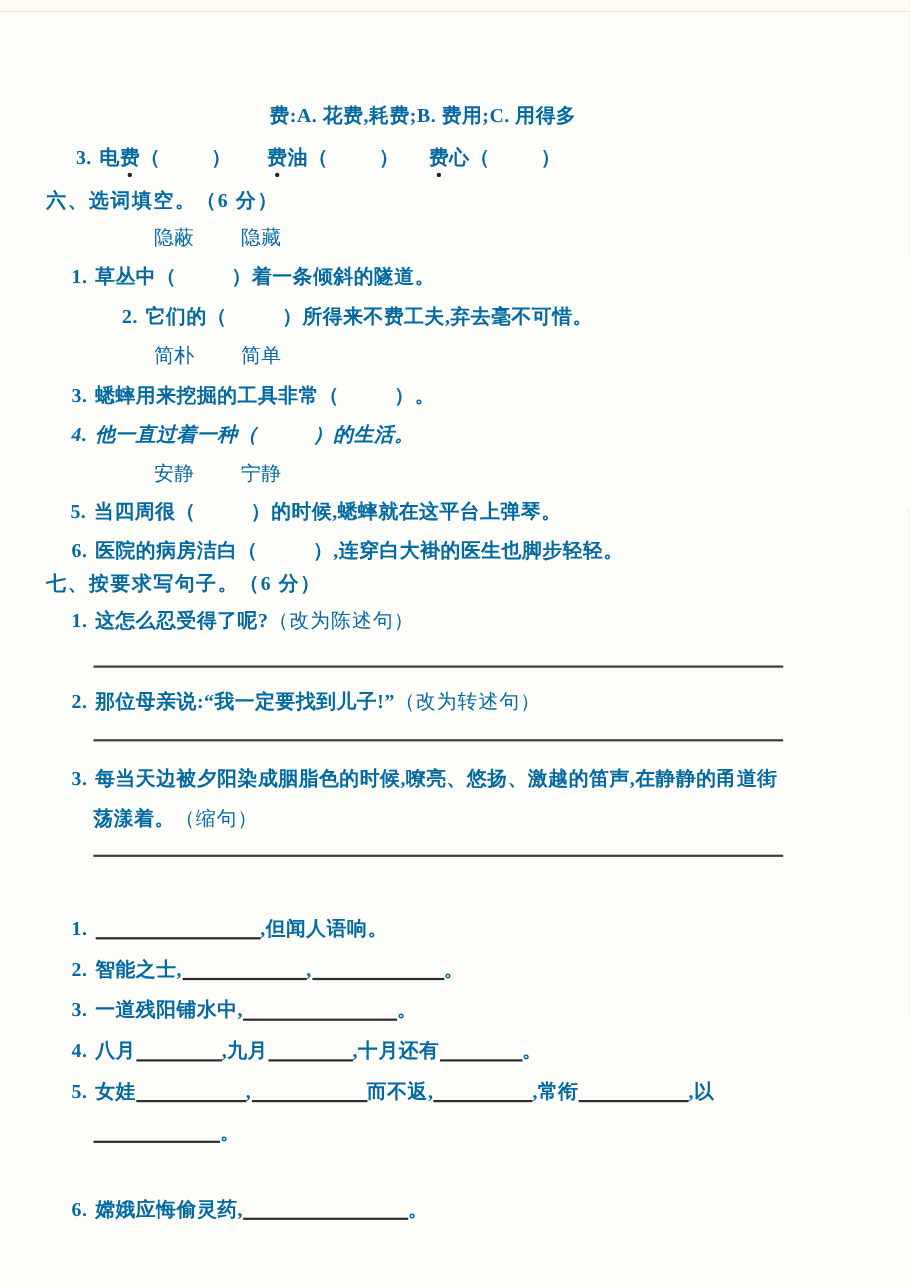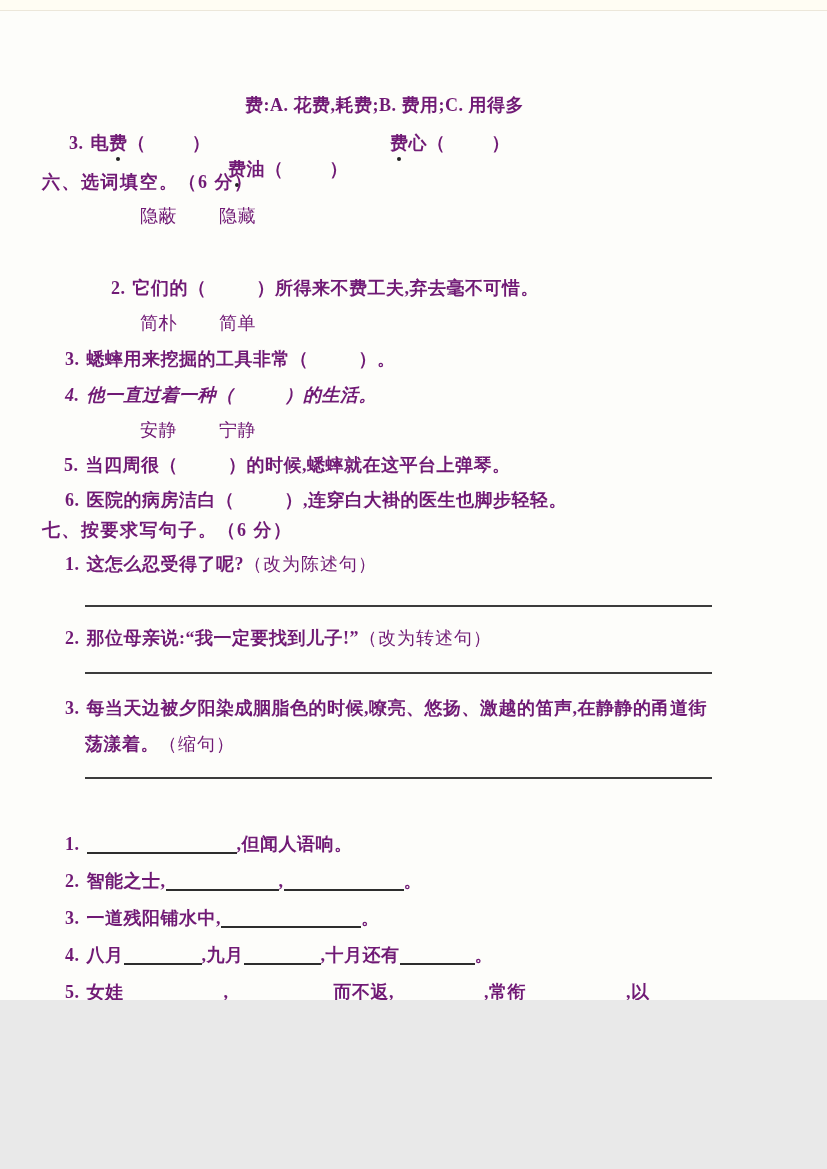--- a/index.html
+++ b/index.html
@@ -1,22 +1,22 @@
 <!DOCTYPE html>
 <html><head>
 <meta charset="utf-8">
 <style>
   html,body{margin:0;padding:0;background:#e9e9e9;}
   .page{
     position:relative;
-    width:827px;height:1000px;
+    width:827px;height:1169px;
     margin:0 auto;
     background:#fdfdfa;
     font-family:"Liberation Serif","DejaVu Serif",serif;
-    color:#701a75;
+    color:#0369a1;
     overflow:hidden;
   }
   .top-edge{
     position:absolute;top:0;left:0;width:827px;height:10px;
     background:#fffdf3;border-bottom:1px solid #ece7da;
   }
   .line{
     position:absolute;
     font-size:18px;line-height:24px;height:24px;
     white-space:nowrap;
@@ -52,36 +52,39 @@
   <div class="top-edge"></div>
 
   <div class="line" style="left:245px;top:93px;">
     <span>费:A. 花费,耗费;B. 费用;C. 用得多</span>
   </div>
 
   <div class="line" style="left:65px;top:131px;width:560px;">
     <span class="fee-word" style="left:4px;">
       <span class="num">3.</span><span>电</span><span class="emph">费</span><span></span><span class="paren">（</span><span class="gap-sm"></span><span class="paren">）</span>
     </span>
-    <span class="fee-word" style="left:163px;margin-top:26px;">
+    <span class="fee-word" style="left:178px;">
       <span></span><span class="emph">费</span><span>油</span><span class="paren">（</span><span class="gap-sm"></span><span class="paren">）</span>
     </span>
     <span class="fee-word" style="left:325px;">
       <span></span><span class="emph">费</span><span>心</span><span class="paren">（</span><span class="gap-sm"></span><span class="paren">）</span>
     </span>
   </div>
 
   <div class="line heading" style="left:42px;top:170px;">
     <span>六、选词填空。（6 分）</span>
   </div>
 
   <div class="line wordbank" style="left:140px;top:204px;">
     <span>隐蔽</span><span>隐藏</span>
   </div>
 
+  <div class="line" style="left:65px;top:239px;">
+    <span class="num">1.</span><span>草丛中</span><span class="paren">（</span><span class="gap"></span><span class="paren">）</span><span>着一条倾斜的隧道。</span>
+  </div>
 
   <div class="line" style="left:65px;top:276px;margin-left:46px;">
     <span class="num">2.</span><span>它们的</span><span class="paren">（</span><span class="gap"></span><span class="paren">）</span><span>所得来不费工夫,弃去毫不可惜。</span>
   </div>
 
   <div class="line wordbank" style="left:140px;top:311px;">
     <span>简朴</span><span>简单</span>
   </div>
 
   <div class="line" style="left:65px;top:347px;">

